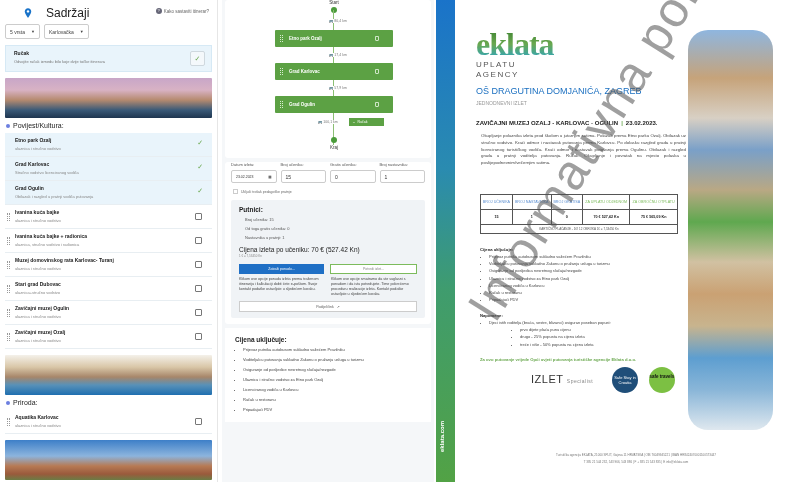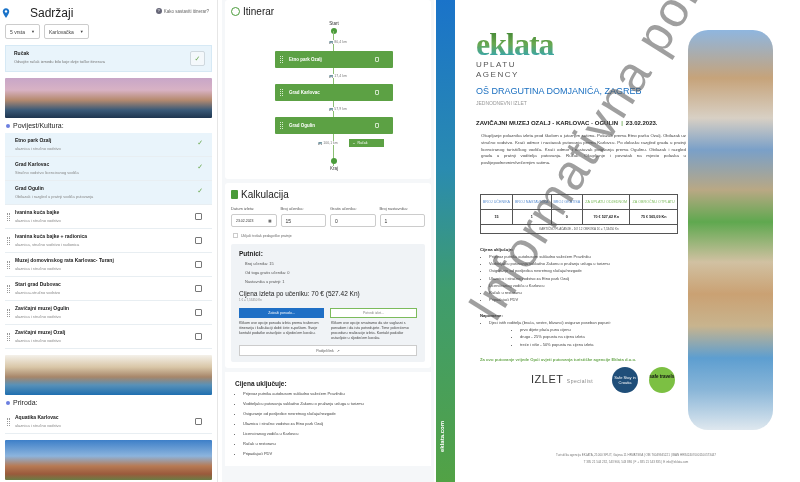--- a/index.html
+++ b/index.html
@@ -1,20 +1,20 @@
 <!DOCTYPE html>
 <html><head>
 <meta charset="utf-8">
 <style>
 *{box-sizing:border-box;margin:0;padding:0}
 body{width:800px;height:482px;overflow:hidden;background:#fff;font-family:"Liberation Sans",sans-serif;color:#333;position:relative}
 .col1{position:absolute;left:0;top:0;width:218px;height:482px;background:#fff;overflow:hidden;border-right:1px solid #e6e6e6}
 .col2{position:absolute;left:222px;top:0;width:212px;height:482px;background:#f5f7f9;overflow:hidden}
 .pdf{position:absolute;left:436px;top:0;width:364px;height:482px;background:#fff;overflow:hidden}
-.h-title{display:flex;align-items:center;gap:20px;font-size:12px;color:#222;padding:6px 6px 0 2px;height:20px}
+.h-title{display:flex;align-items:center;gap:14px;font-size:12px;color:#222;padding:6px 6px 0 24px;height:20px}
 .pin{width:8px;height:10px;color:#1a73c9}
 .help{position:absolute;right:8px;top:8px;font-size:4.5px;color:#666;display:flex;align-items:center;gap:2px}
 .help .q{width:6px;height:6px;border-radius:50%;background:#667;color:#fff;font-size:4px;text-align:center;line-height:6px}
 .selects{display:flex;gap:4px;padding:4px 5px}
 .sel{border:1px solid #ccc;border-radius:2px;height:15px;font-size:5px;padding:0 4px;display:flex;align-items:center;gap:6px;color:#444;background:#fff}
 .sel .car{font-size:4px}
 .item{margin:0 5px;border-bottom:1px solid #e8eef2;height:24px;position:relative;padding:4px 0 0 10px;background:#fff}
 .item.sel-on{background:#e9f4fb}
 .item .t{font-size:5px;color:#222;font-weight:bold}
 .item .s{font-size:4px;color:#888;margin-top:3px}
@@ -194,24 +194,20 @@
       <div class="t">Aquatika Karlovac</div>
       <div class="s">ulaznica i stručno vodstvo</div>
       <span class="chk"></span>
     </div>
   <div class="banner b3"></div>
 
 </div>
 
 <div class="col2">
   <div class="card" style="margin-top:0">
-    <div class="sec-title">
-        <span class="clock"></span>
-        <span>Itinerar</span>
-      </div>
     <div class="flow">
       <div class="nlabel" style="top:0">Start</div>
       <div class="node" style="top:7px"></div>
       <div class="vline" style="top:10px;height:135px"></div>
       <div class="dist" style="top:19px">🚌 <span>80,4 km</span></div>
       <div class="stop" style="top:30px">
           <span class="grip"></span>
           <span>Etno park Ozalj</span>
           <span class="del"></span>
         </div>
@@ -231,24 +227,20 @@
       <div class="rbadge" style="top:118px">
           <span>↔</span>
           <span>Ručak</span>
         </div>
       <div class="node" style="top:137px"></div>
       <div class="nlabel" style="top:145px">Kraj</div>
     </div>
   </div>
 
   <div class="card" style="padding-bottom:6px;margin-top:4px">
-    <div class="sec-title">
-        <span class="calc-ic"></span>
-        <span>Kalkulacija</span>
-      </div>
     <div class="calc">
       <div class="frow">
         <div class="fcol">
             <label>Datum izleta:</label>
             <div class="inp small">
               <span>23.02.2023</span>
               <span>▦</span>
             </div>
           </div>
         <div class="fcol">

